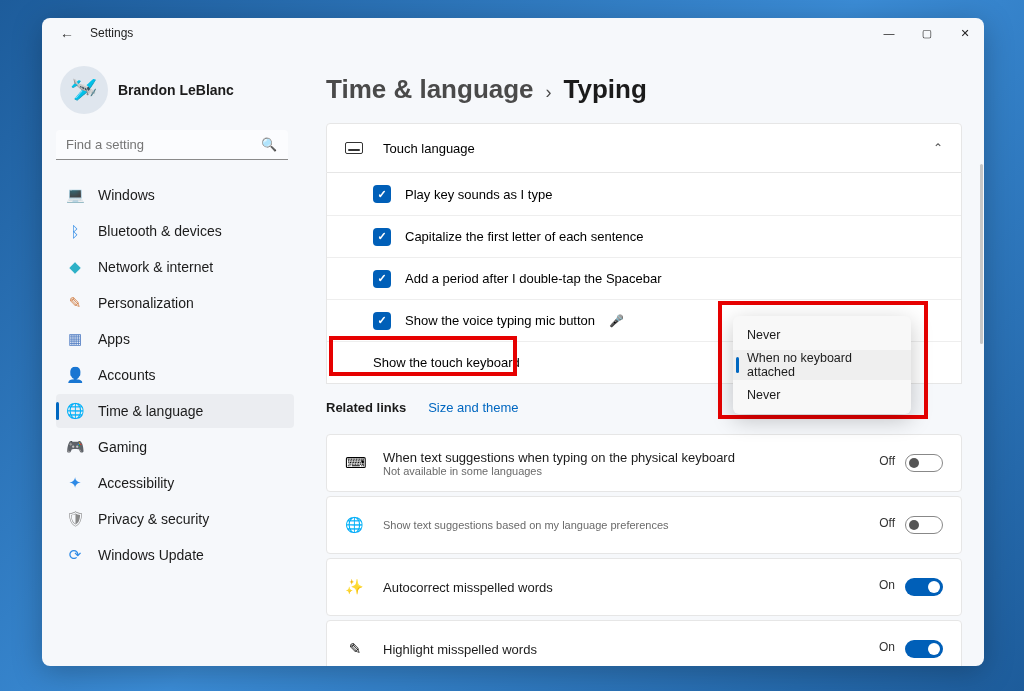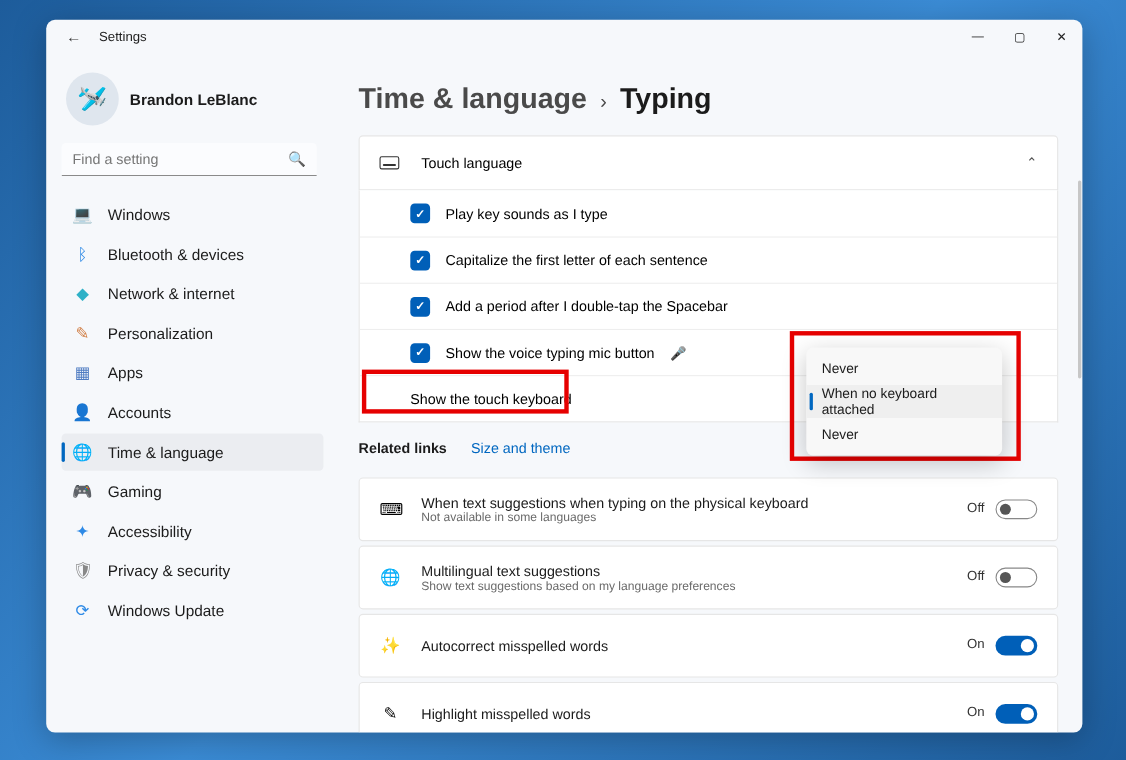--- a/index.html
+++ b/index.html
@@ -182,21 +182,20 @@
       <span class="setting-sub">Not available in some languages</span>
     </div>
     <div class="toggle-wrap">
       <span class="toggle-state">Off</span>
       <div class="toggle off"></div>
     </div>
           </div>
           <div class="setting-card">
     <span class="setting-icon">🌐</span>
     <div class="setting-texts">
-      <span class="setting-title">Multilingual text suggestions</span>
       <span class="setting-sub">Show text suggestions based on my language preferences</span>
     </div>
     <div class="toggle-wrap">
       <span class="toggle-state">Off</span>
       <div class="toggle off"></div>
     </div>
           </div>
           <div class="setting-card">
     <span class="setting-icon">✨</span>
     <div class="setting-texts">

